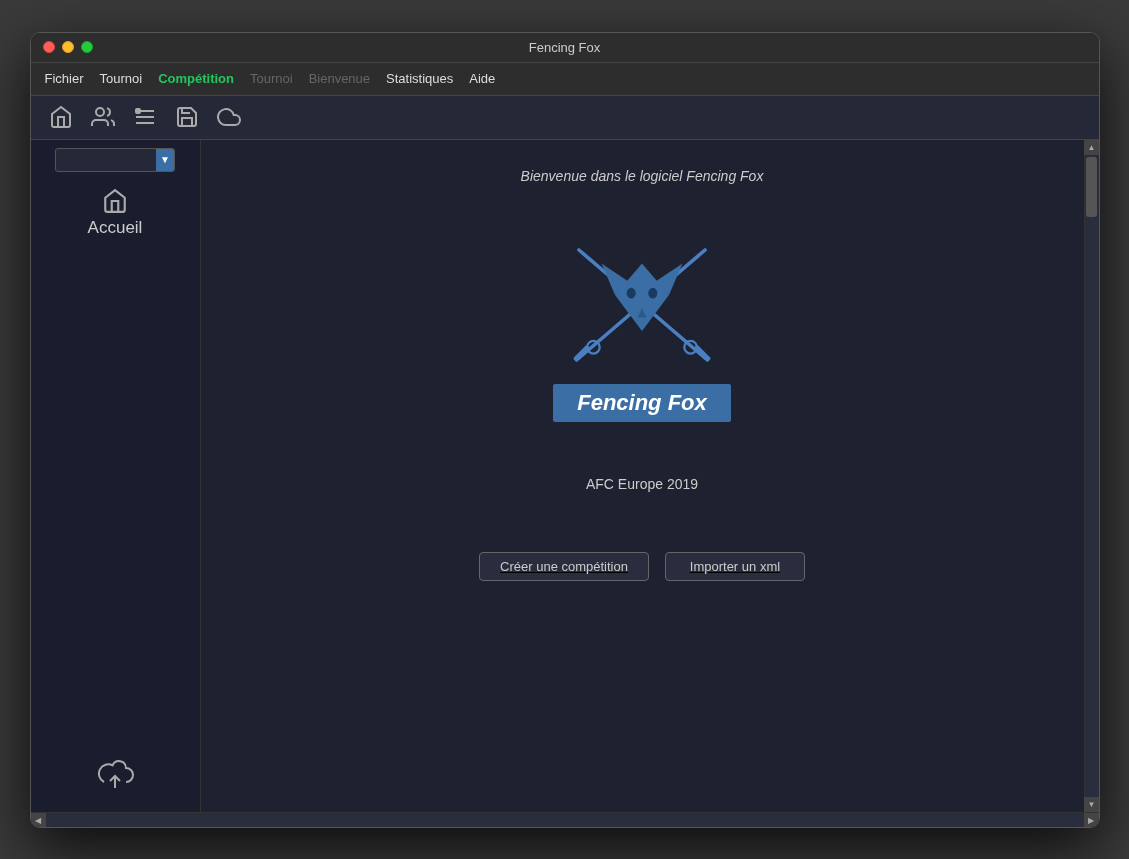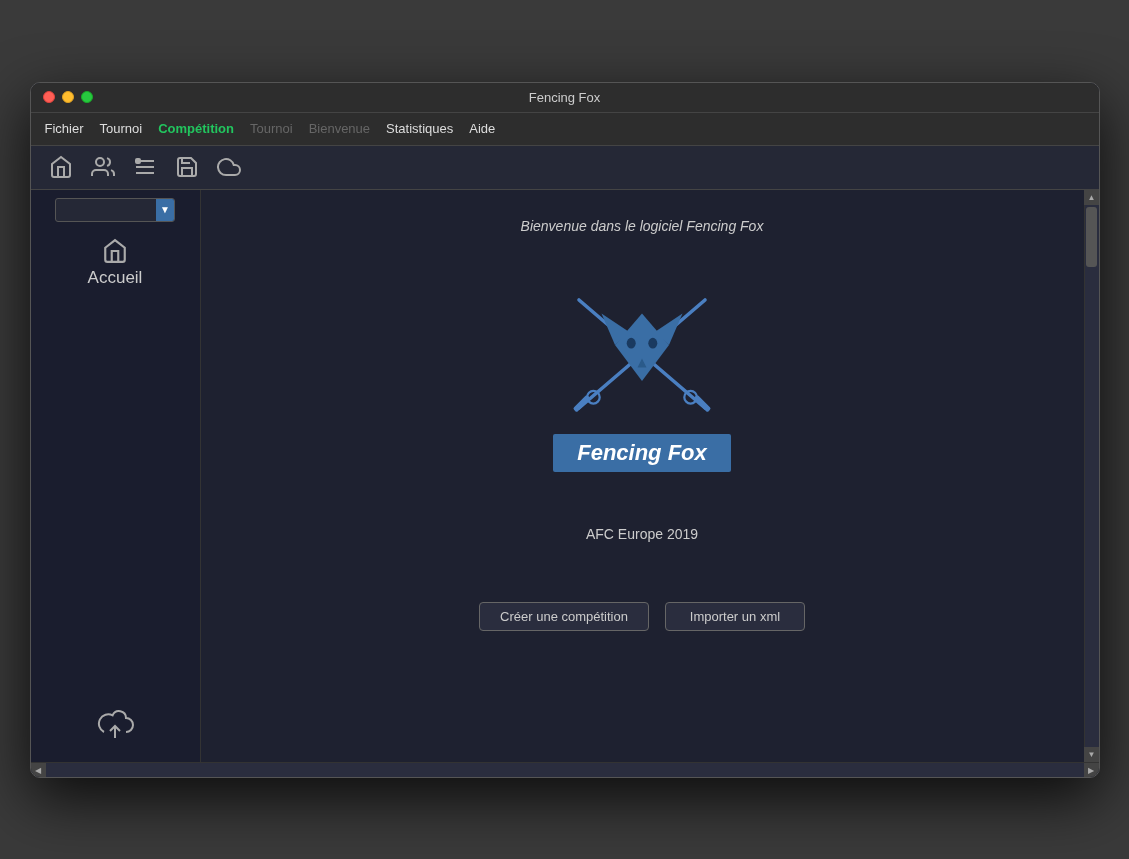--- a/index.html
+++ b/index.html
@@ -8,21 +8,21 @@
       font-family: -apple-system, BlinkMacSystemFont, 'Helvetica Neue', sans-serif;
       display: flex;
       justify-content: center;
       align-items: center;
       width: 1129px;
       height: 859px;
       overflow: hidden;
     }
     .window {
       width: 1070px;
-      height: 696px;
+      height: 796px;
       background: #1e2130;
       border-radius: 10px;
       box-shadow: 0 20px 60px rgba(0,0,0,0.8);
       display: flex;
       flex-direction: column;
       overflow: hidden;
       border: 1px solid #555;
     }
     
     .title-bar {
@@ -246,20 +246,21 @@
       color: #ccc;
       font-size: 14px;
       margin-top: 14px;
       margin-bottom: 50px;
     }
     
     .action-buttons {
       display: flex;
       gap: 16px;
       margin-top: 10px;
+      text-decoration: underline;
     }
     .action-btn {
       padding: 6px 20px;
       background: #2a2d3e;
       border: 1px solid #666;
       border-radius: 4px;
       color: #ccc;
       font-size: 13px;
       cursor: pointer;
       min-width: 140px;

